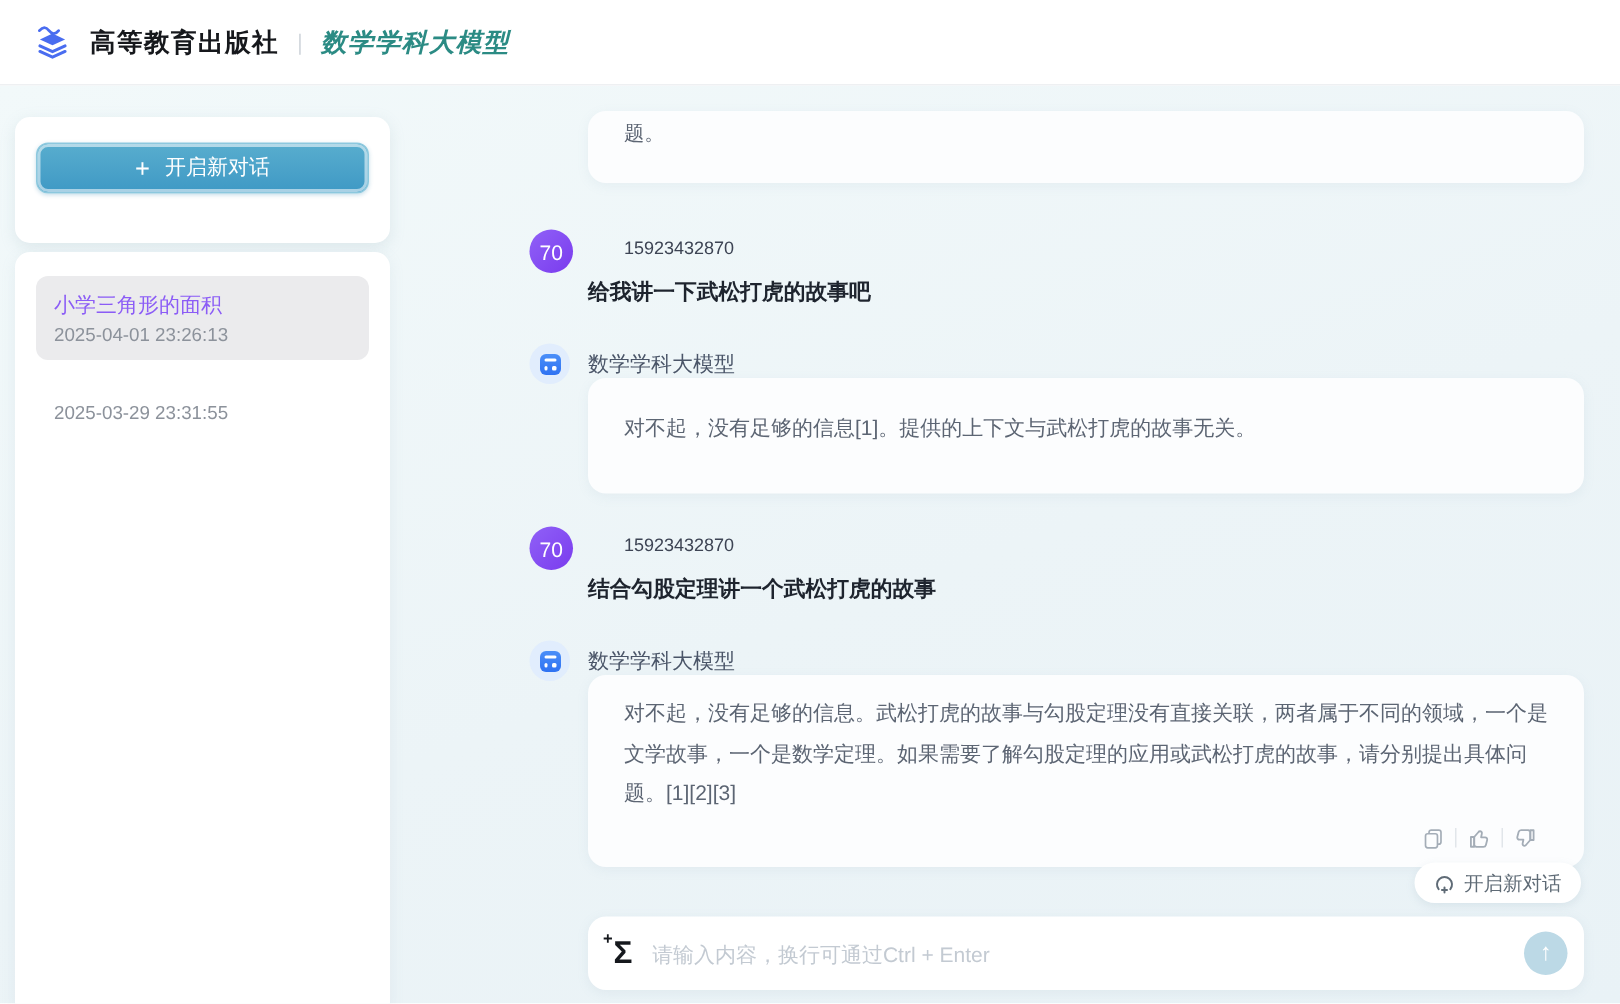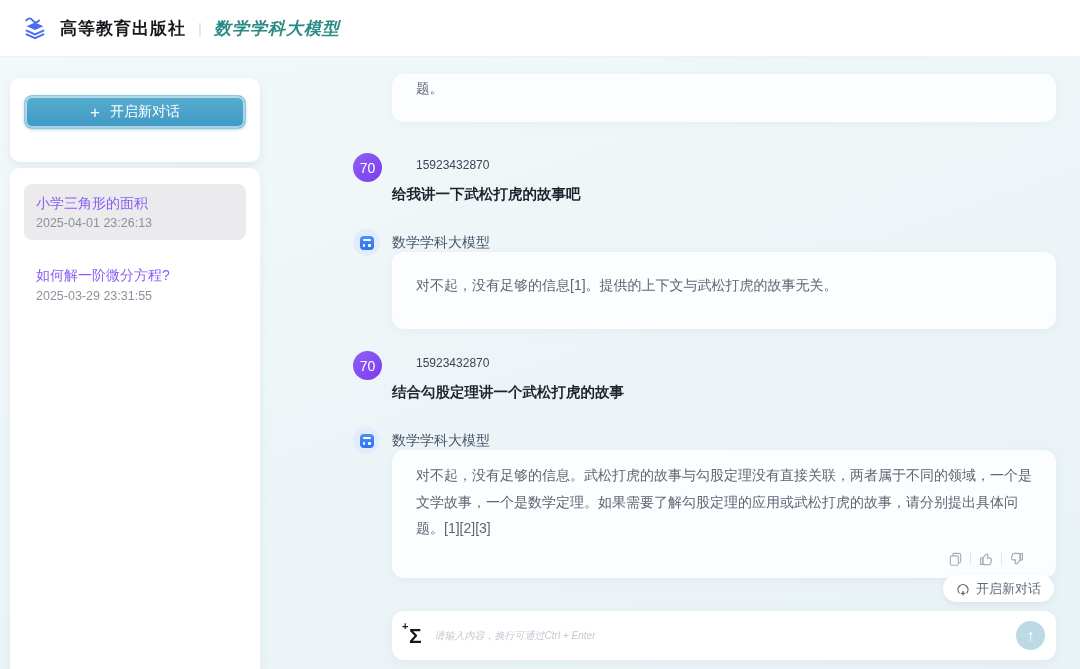--- a/index.html
+++ b/index.html
@@ -68,21 +68,21 @@
     background:#ffffff; border-radius:14px; box-shadow:0 2px 6px rgba(140,165,185,.18);
     display:flex; align-items:center; gap:6px; font-size:13px; color:#5f6b76; cursor:pointer; }
 
   .composer { position:absolute; left:392px; top:554px; width:664px; height:49px;
     background:#ffffff; border-radius:12px; box-shadow:0 2px 8px rgba(140,165,185,.12);
     display:flex; align-items:center; }
   .formula-btn { position:relative; margin-left:17px; margin-right:13px; cursor:pointer;
     font-weight:700; color:#15181d; font-size:21px; line-height:1; }
   .formula-btn .fplus { position:absolute; top:-4px; left:-7px; font-size:11px; font-weight:700; }
   .composer input { flex:1; border:none; outline:none; background:transparent;
-    font-size:10px; color:#ef4444; font-family:inherit;font-style:italic; }
+    font-size:14px; color:#ef4444; font-family:inherit; }
   .composer input::placeholder { color:#c3cad2; }
   .send-btn { width:29px; height:29px; border-radius:50%; background:#bcd9e6;
     color:#ffffff; font-size:16px; font-weight:700; display:flex; align-items:center; justify-content:center;
     margin-right:11px; cursor:pointer; }
 
   svg.icn { display:block; }
 </style>
 </head>
 <body>
 
@@ -108,21 +108,20 @@
       <span>开启新对话</span>
     </div>
   </div>
 
   <div class="history-panel">
     <div class="hist-item active">
       <div class="hist-title">小学三角形的面积</div>
       <div class="hist-time">2025-04-01 23:26:13</div>
     </div>
     <div class="hist-item">
-      <div class="hist-title">如何解一阶微分方程?</div>
       <div class="hist-time">2025-03-29 23:31:55</div>
     </div>
   </div>
 
   <div class="card card-trunc">
     <span>题。</span>
   </div>
 
   <div class="avatar-user" style="top:96px;">
     <span>70</span>

